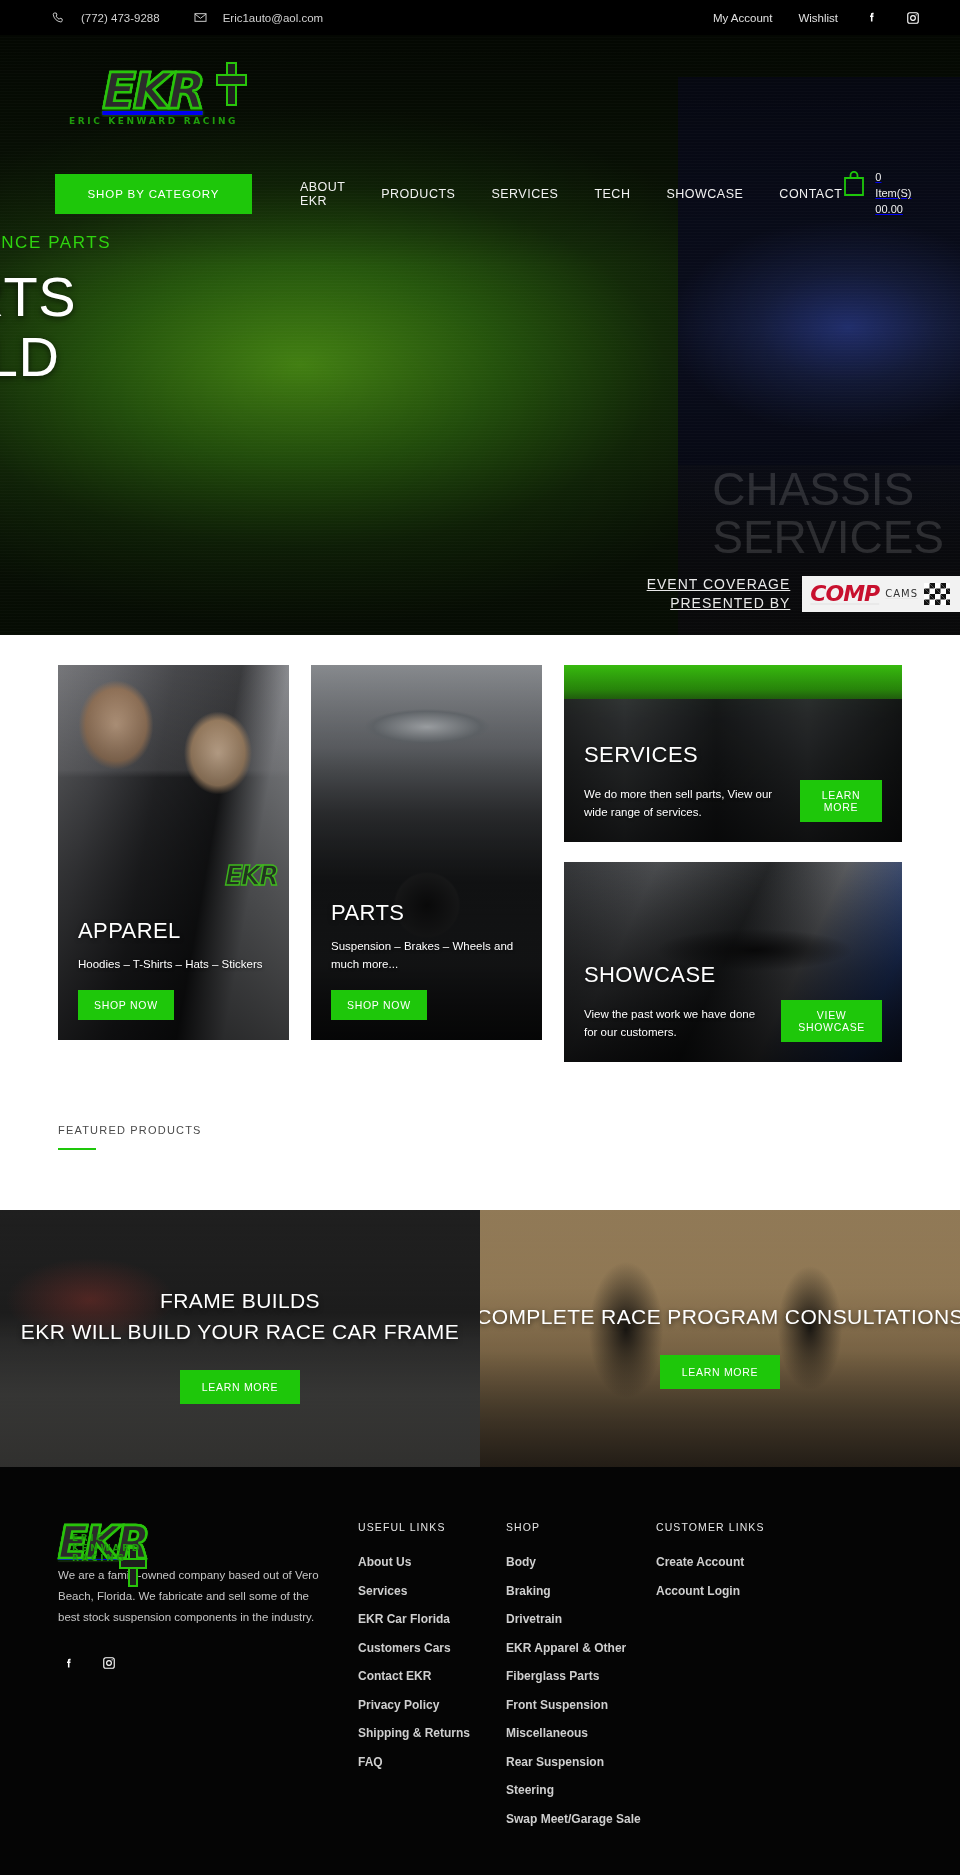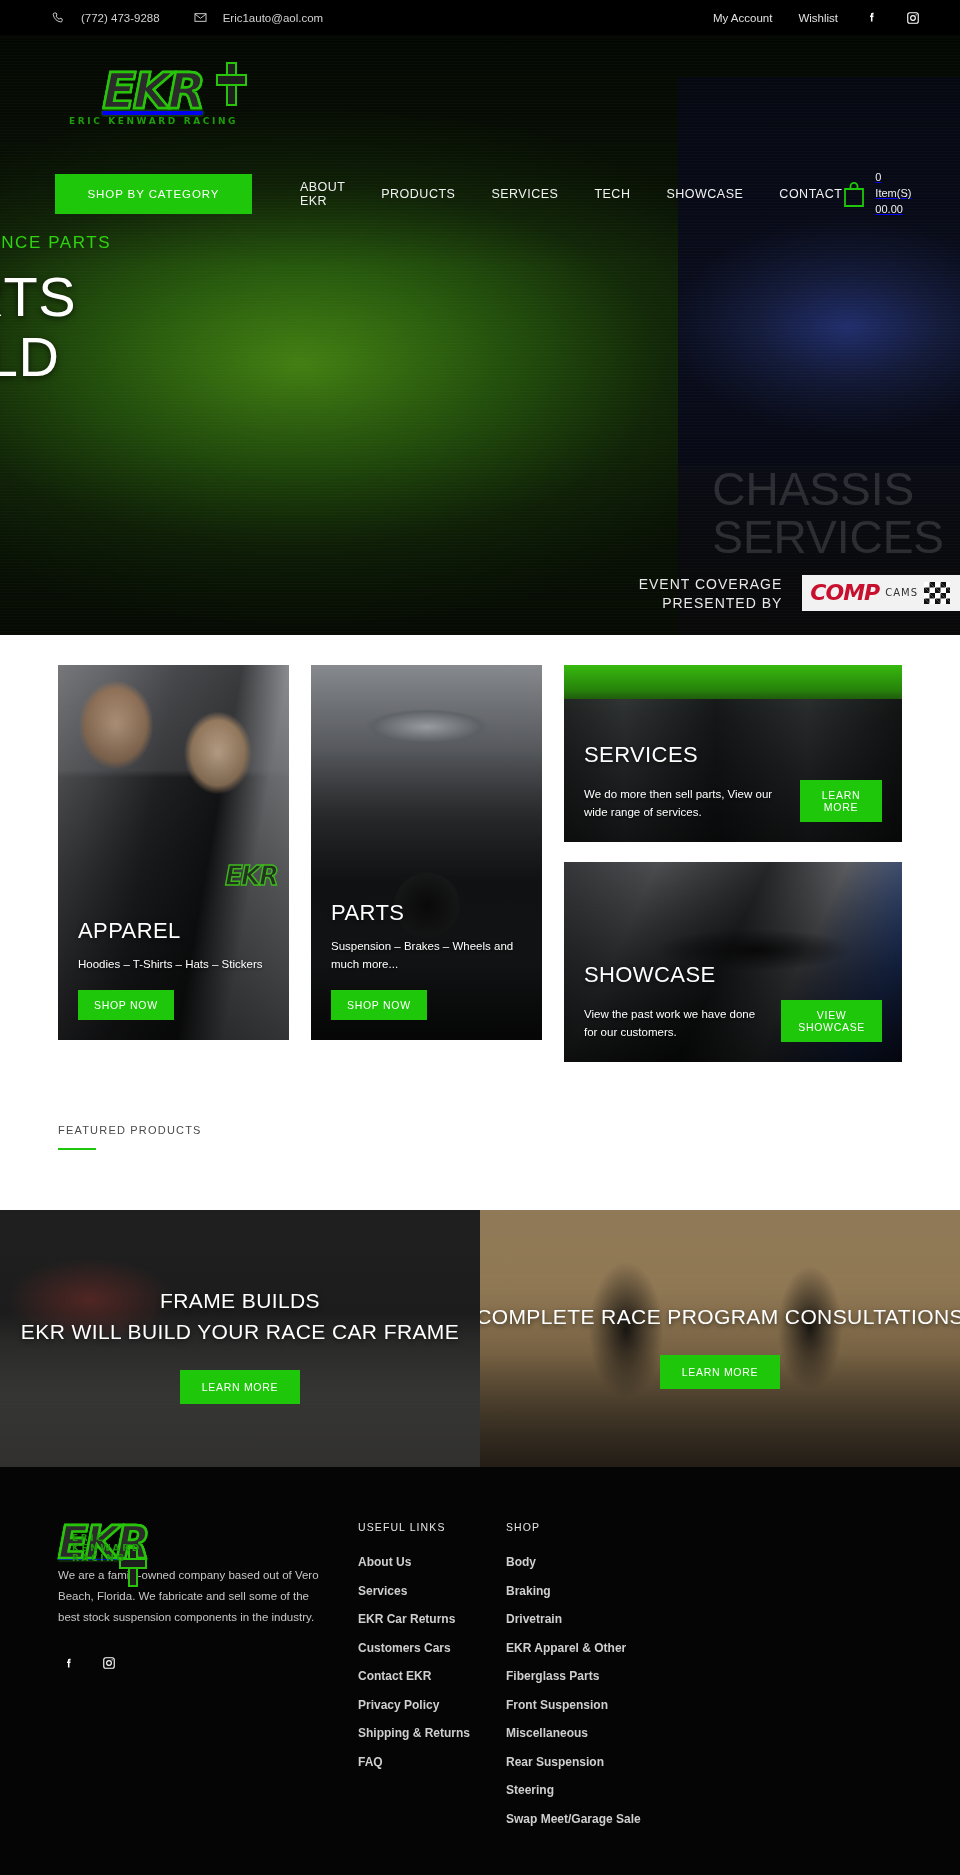--- a/index.html
+++ b/index.html
@@ -125,36 +125,36 @@
     width: 215px; height: 40px; margin-left: 33px;
     background: #1ec70a; color: #ffffff;
     font-size: 11.5px; letter-spacing: .9px;
     display: flex; align-items: center; justify-content: center;
     cursor: pointer; border: none; font-family: "Liberation Sans", sans-serif;
   }
   .mainnav { display: flex; align-items: center; gap: 36px; margin-left: 48px; }
   .mainnav a {
     color: #f2f2f2; text-decoration: none; font-size: 12.5px; letter-spacing: .5px;
   }
-  .cart { margin-left: auto; display: flex; align-items: center; gap: 9px; margin-right: 24px; }
+  .cart { margin-left: auto; display: flex; align-items: flex-start; gap: 9px; margin-right: 24px; }
   .cart-ico { width: 24px; height: 27px; position: relative; }
   .cart-txt { font-size: 11px; color: #f0f0f0; line-height: 1.45; }
 
   
   .hero-copy {
     position: absolute; left: -108px; top: 198px; z-index: 5; color: #fff;
   }
   .hc-kicker { color: #2fd40f; font-size: 17px; letter-spacing: 1.6px; margin-bottom: 14px; }
   .hc-h1 { font-size: 56px; line-height: 1.07; font-weight: normal; letter-spacing: .5px; text-shadow: 0 2px 6px rgba(0,0,0,.6); }
   .hc-sub { margin-top: 22px; font-size: 13.5px; color: #efefef; }
 
   .hero-badge {
     position: absolute; right: 0; bottom: 22px; z-index: 5;
-    display: flex; align-items: flex-start; gap: 20px; color: #e9e9e9;
-    font-size: 14px; letter-spacing: 1px; text-align: right; line-height: 1.35;
+    display: flex; align-items: center; gap: 12px; color: #e9e9e9;
+    font-size: 14px; letter-spacing: 1px; text-align: right; line-height: 1.35; text-decoration: underline;
   }
   .comp-logo {
     background: #f2f2f2; color: #c8102e; font-style: italic; font-weight: bold;
     font-size: 22px; padding: 3px 10px 3px 8px; letter-spacing: -1px;
     display: flex; align-items: center; gap: 6px;
     font-family: "DejaVu Sans", sans-serif;
   }
   .comp-logo .sub { font-size: 10px; color: #333; font-style: normal; letter-spacing: 1px; font-weight: normal;}
   .flag { width: 26px; height: 22px;
     background-image:
@@ -508,21 +508,21 @@
             <circle cx="11.6" cy="4.4" r=".8" fill="#fff" stroke="none"></circle>
         </svg>
       </a>
     </div>
   </div>
 
   <div class="f-col">
     <div class="f-h">USEFUL LINKS</div>
     <a href="#">About Us</a>
     <a href="#">Services</a>
-    <a href="#">EKR Car Returns</a>
+    <a href="#">EKR Car Florida</a>
     <a href="#">Customers Cars</a>
     <a href="#">Contact EKR</a>
     <a href="#">Privacy Policy</a>
     <a href="#">Shipping &amp; Returns</a>
     <a href="#">FAQ</a>
   </div>
 
   <div class="f-col wide">
     <div class="f-h">SHOP</div>
     <a href="#">Body</a>
@@ -530,13 +530,18 @@
     <a href="#">Drivetrain</a>
     <a href="#">EKR Apparel &amp; Other</a>
     <a href="#">Fiberglass Parts</a>
     <a href="#">Front Suspension</a>
     <a href="#">Miscellaneous</a>
     <a href="#">Rear Suspension</a>
     <a href="#">Steering</a>
     <a href="#">Swap Meet/Garage Sale</a>
   </div>
 
+  <div class="f-col">
+    <div class="f-h">CUSTOMER LINKS</div>
+    <a href="#">Create Account</a>
+    <a href="#">Account Login</a>
+  </div>
 </div>
 
 </body></html>

